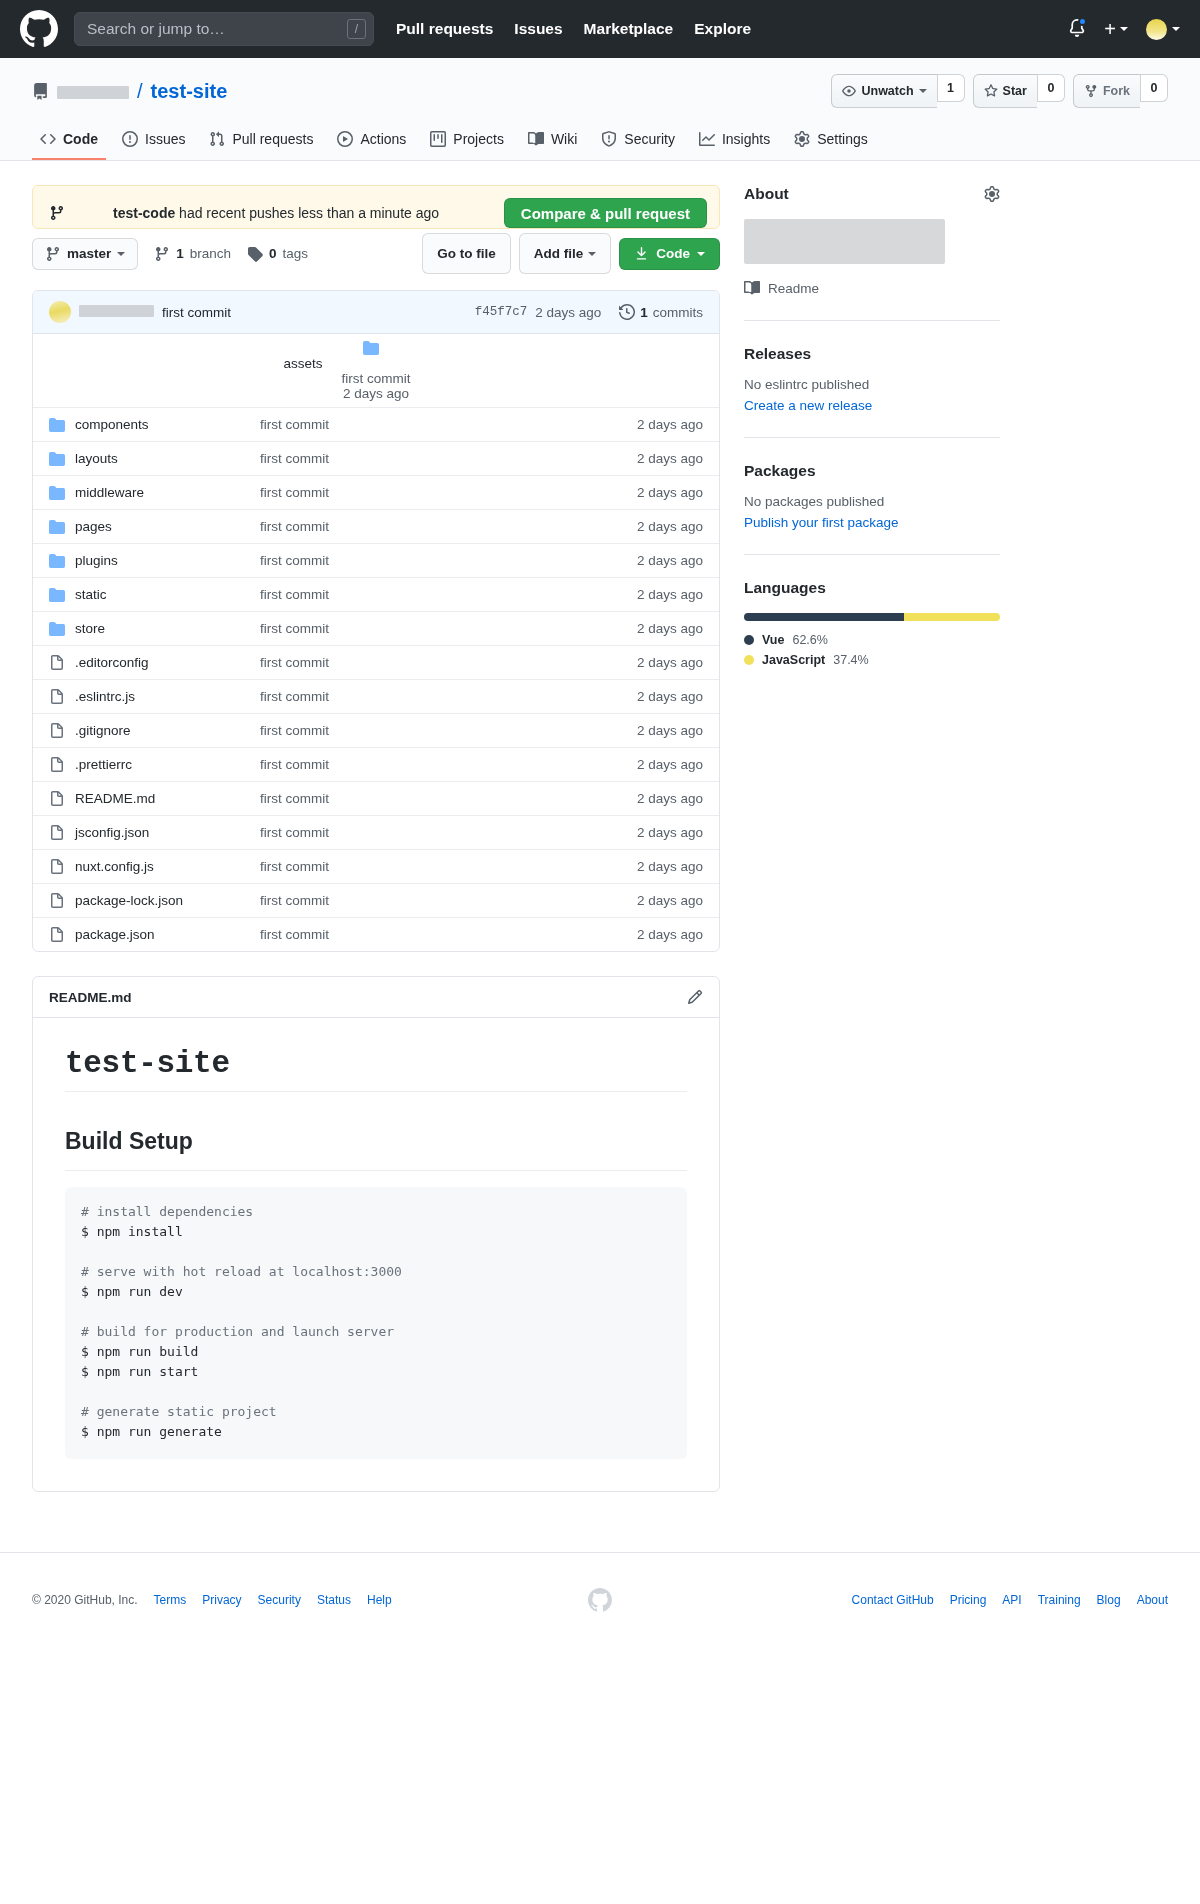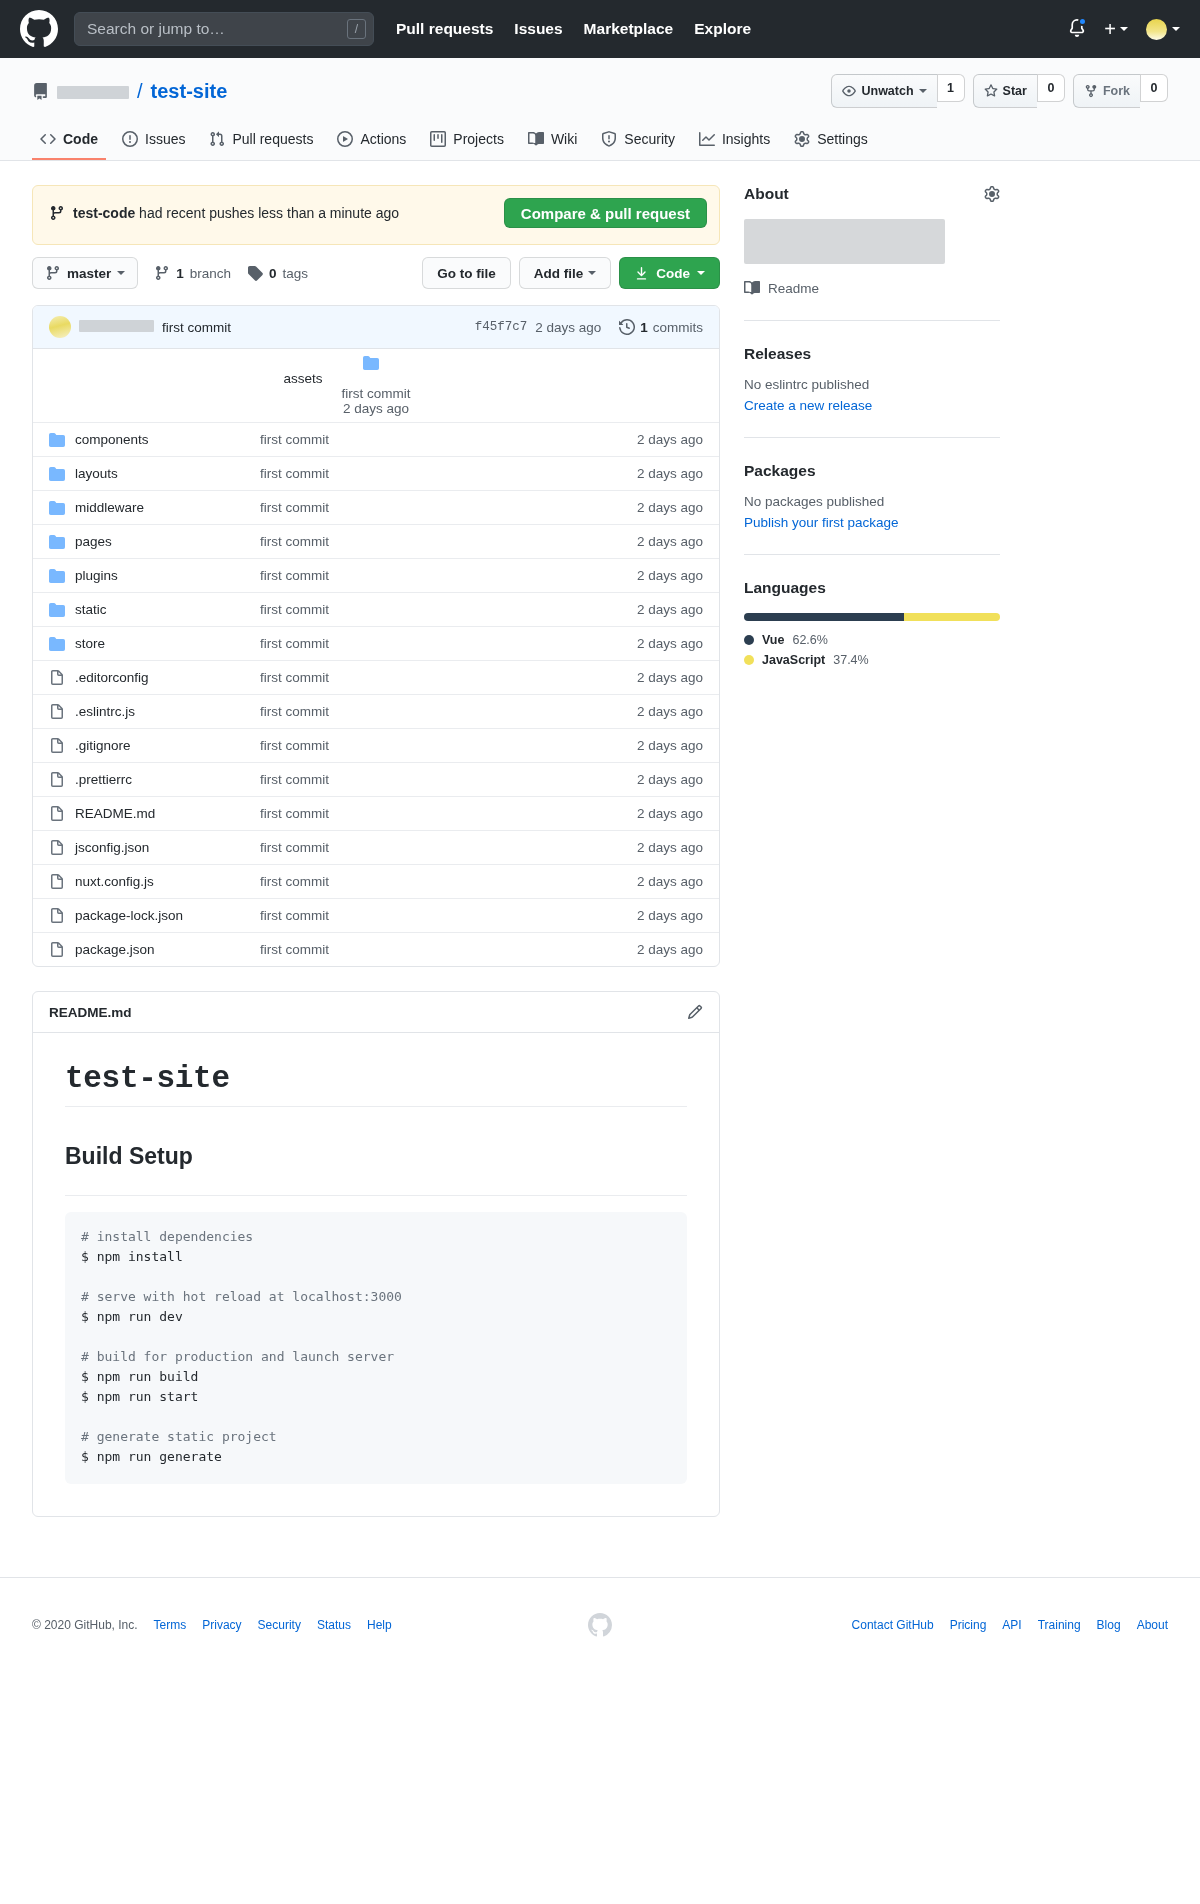--- a/index.html
+++ b/index.html
@@ -139,23 +139,24 @@
     align-items: flex-start;
   }
   .main-col { width: 688px; flex: 0 0 688px; }
   .side-col { width: 256px; flex: 0 0 256px; }
 
   
   .push-banner {
     background: #fff9ea;
     border: 1px solid #f6e6b8;
     border-radius: 6px;
-    padding: 12px 12px 16px 16px;
+    padding: 12px 12px 0 16px;
     display: flex; align-items: center;
-    margin-bottom: 12px;
+    margin-bottom: 4px;
+    gap: 40px;
   }
   .push-banner .branch-ico { fill: #24292e; margin-right: 8px; flex: 0 0 auto; }
   .push-text { font-size: 14px; color: #24292e; }
   .push-text b { font-weight: bold; }
   .btn-green {
     margin-left: auto;
     background: #2ea44f;
     border: 1px solid rgba(27,31,35,0.15);
     border-radius: 6px;
     color: #fff; font-weight: bold; font-size: 15px;
@@ -177,21 +178,21 @@
   .meta-links { display: flex; gap: 16px; margin-left: 16px; }
   .meta-link {
     display: inline-flex; align-items: center; gap: 6px;
     font-size: 13.5px; color: #586069;
   }
   .meta-link b { color: #24292e; font-weight: bold; }
   .meta-link svg { fill: #586069; }
   .branch-right { margin-left: auto; display: flex; gap: 8px; align-items: center; }
   .btn-plain {
     display: inline-flex; align-items: center; gap: 5px;
-    height: 32px; padding: 0 14px;
+    height: 41px; padding: 0 14px;
     background: #fafbfc;
     border: 1px solid rgba(27,31,35,0.15);
     border-radius: 6px;
     font-size: 13.5px; font-weight: bold; color: #24292e;
   }
   .btn-code {
     display: inline-flex; align-items: center; gap: 7px;
     height: 32px; padding: 0 14px;
     background: #2ea44f;
     border: 1px solid rgba(27,31,35,0.15);
@@ -266,21 +267,21 @@
   .md-h1 {
     font-family: "Liberation Mono", monospace;
     font-size: 31px; font-weight: bold;
     padding-bottom: 10px;
     border-bottom: 1px solid #eaecef;
     margin-bottom: 18px;
     letter-spacing: -0.3px;
   }
   .md-h2 {
     font-size: 23px; font-weight: bold;
-    padding-bottom: 25px;
+    padding-bottom: 15px;
     border-bottom: 1px solid #eaecef;
     margin: 36px 0 16px 0;
   }
   pre.codeblock {
     background: #f6f8fa;
     border-radius: 6px;
     padding: 16px;
     font-family: "Liberation Mono", monospace;
     font-size: 13px;
     line-height: 1.46;

